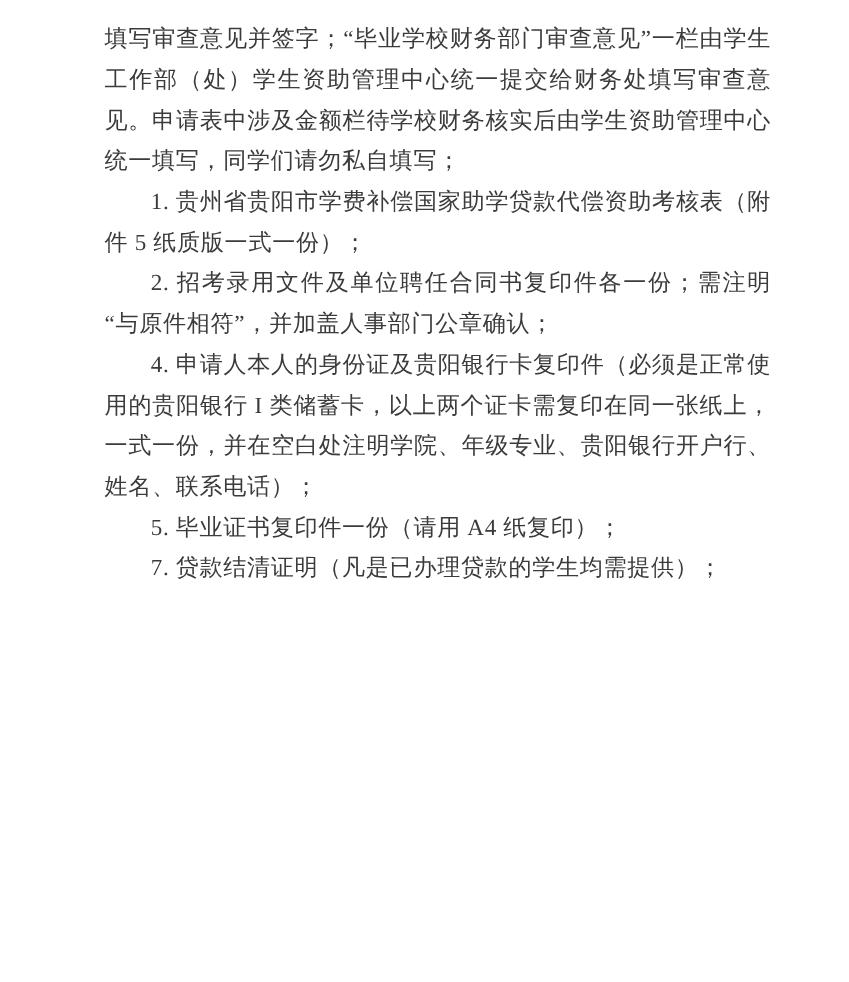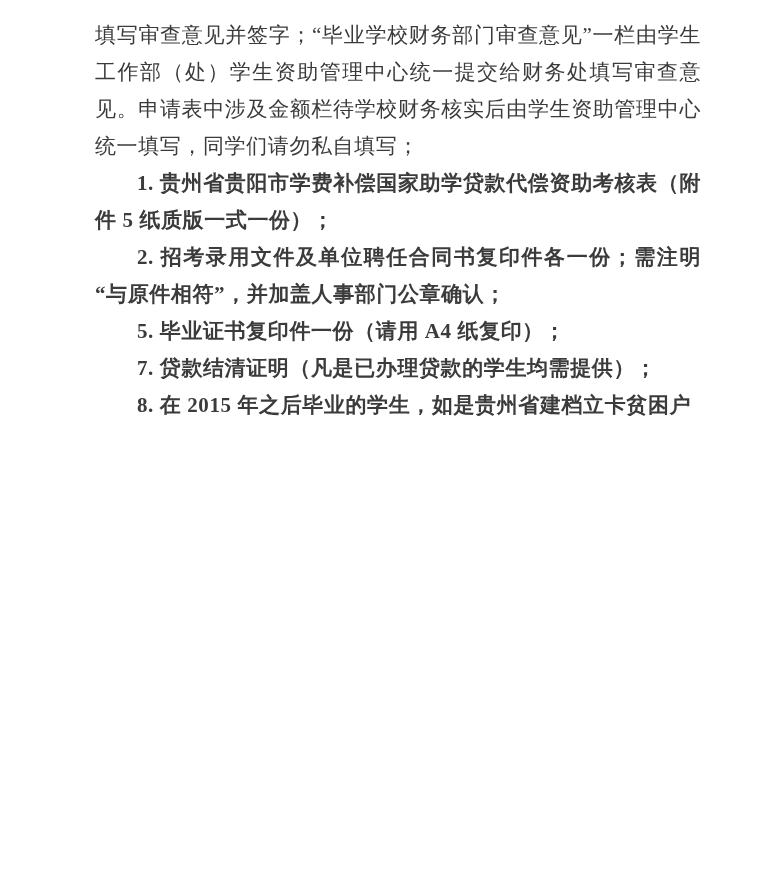--- a/index.html
+++ b/index.html
@@ -24,28 +24,27 @@
     color: #3b3b3b;
     text-align: justify;
     text-justify: inter-ideograph;
   }
   .para {
     margin: 0;
     padding: 0;
   }
   .para.indent {
     text-indent: 2em;
-    font-weight: bold;
   }
 </style>
 </head>
 <body>
 
 <div class="page">
   <div class="doc-body">
     <p class="para">填写审查意见并签字；“毕业学校财务部门审查意见”一栏由学生工作部（处）学生资助管理中心统一提交给财务处填写审查意见。申请表中涉及金额栏待学校财务核实后由学生资助管理中心统一填写，同学们请勿私自填写；</p>
     <p class="para indent">1. 贵州省贵阳市学费补偿国家助学贷款代偿资助考核表（附件 5 纸质版一式一份）；</p>
     <p class="para indent">2. 招考录用文件及单位聘任合同书复印件各一份；需注明“与原件相符”，并加盖人事部门公章确认；</p>
+    <p class="para indent">4. 申请人本人的身份证及贵阳银行卡复印件（必须是正常使用的贵阳银行 I 类储蓄卡，以上两个证卡需复印在同一张纸上，一式一份，并在空白处注明学院、年级专业、贵阳银行开户行、姓名、联系电话）；</p>
     <p class="para indent">5. 毕业证书复印件一份（请用 A4 纸复印）；</p>
     <p class="para indent">7. 贷款结清证明（凡是已办理贷款的学生均需提供）；</p>
-    <p class="para indent">8. 在 2015 年之后毕业的学生，如是贵州省建档立卡贫困户</p>
   </div>
 </div>
 
 </body></html>

